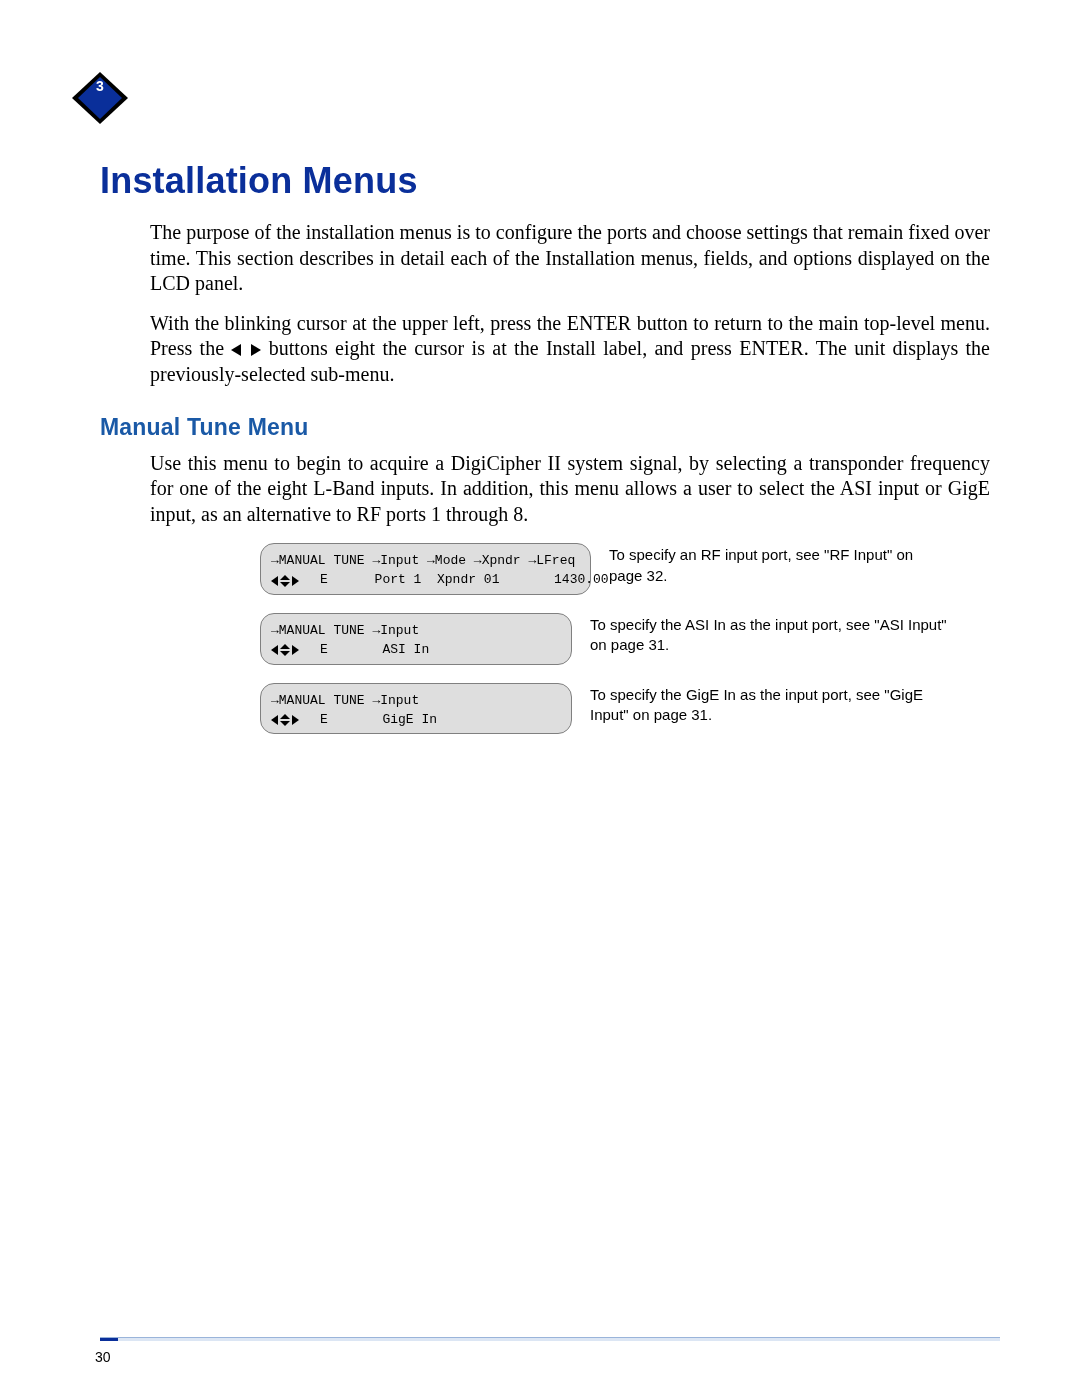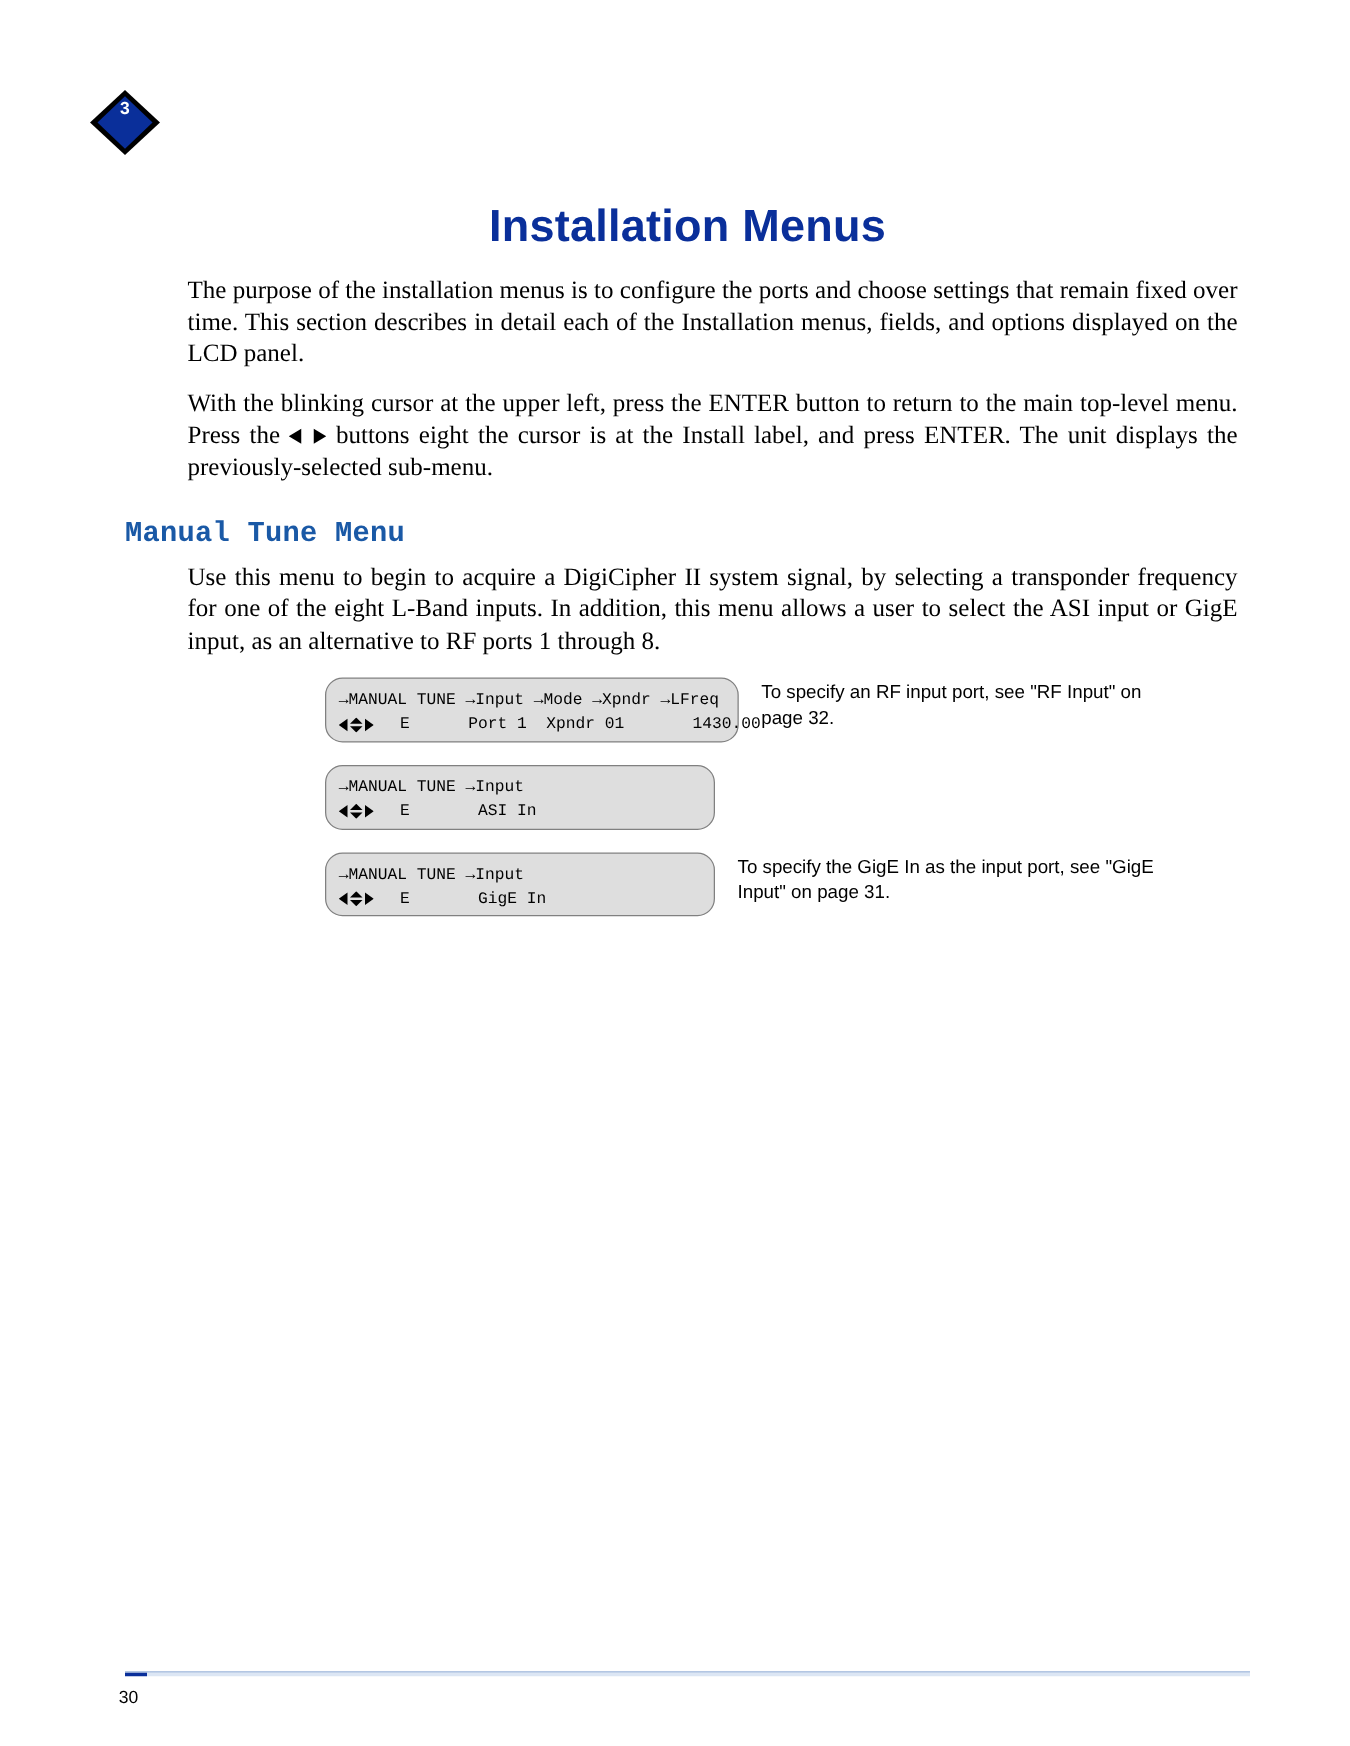--- a/index.html
+++ b/index.html
@@ -33,36 +33,35 @@
     font-weight: bold;
     font-size: 14px;
   }
   h1.title {
     margin: 80px 0 18px 0;
     font-family: Arial, Helvetica, sans-serif;
     font-weight: bold;
     font-size: 36px;
     color: #0a2f9a;
     letter-spacing: 0.2px;
-    text-align: center;
   }
   .body-col {
     margin-left: 50px;
     margin-right: 10px;
   }
   p.body {
     margin: 0 0 14px 0;
     font-size: 20px;
     line-height: 1.28;
     text-align: justify;
   }
   .inline-arrows svg { vertical-align: -2px; }
   h2.subhead {
     margin: 26px 0 10px 0;
-    font-family: Liberation Mono, monospace;
+    font-family: Liberation Sans, sans-serif;
     font-weight: bold;
     font-size: 23px;
     color: #1a59a6;
     letter-spacing: 0.2px;
   }
   
   .lcd-block {
     margin-top: 16px;
     margin-left: 160px;
     width: 690px;
@@ -178,20 +177,21 @@
             <svg width="28" height="12" viewBox="0 0 28 12">
               <polygon points="0,6 7,1 7,11" fill="#000"></polygon>
               <polygon points="14,0 19,5 9,5" fill="#000"></polygon>
               <polygon points="14,12 19,7 9,7" fill="#000"></polygon>
               <polygon points="28,6 21,1 21,11" fill="#000"></polygon>
             </svg>
           </span>
           <span>E       ASI In</span>
         </div>
       </div>
+      <div class="desc">To specify the ASI In as the input port, see "ASI Input" on page 31.</div>
     </div>
 
     <div class="lcd-row">
       <div class="lcd w-med">
         <div class="l1">→MANUAL TUNE →Input</div>
         <div class="l2">
           <span class="arrow-cluster">
             <svg width="28" height="12" viewBox="0 0 28 12">
               <polygon points="0,6 7,1 7,11" fill="#000"></polygon>
               <polygon points="14,0 19,5 9,5" fill="#000"></polygon>

